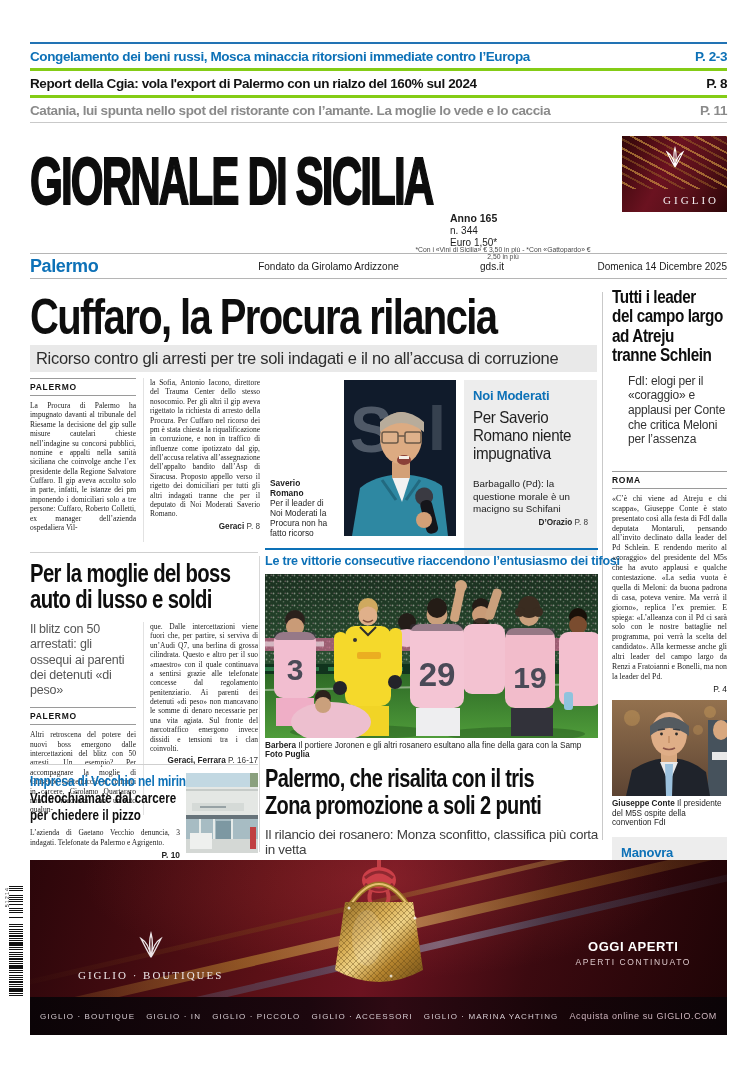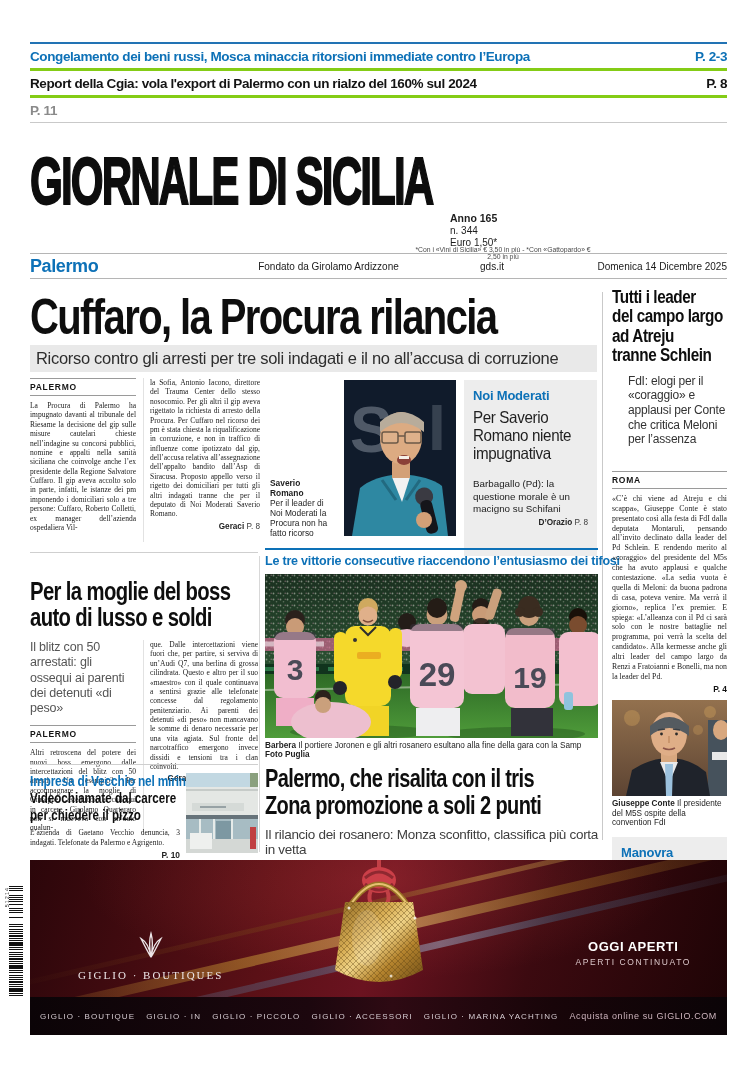--- a/index.html
+++ b/index.html
@@ -60,21 +60,21 @@
   .lcap{position:absolute;left:240px;bottom:4px;width:66px;font-size:8.4px;line-height:1.2;color:#1d1d1d;}
   .lcap .capname{font-weight:bold;display:block;}
   .lphoto{position:absolute;left:314px;top:2px;width:112px;height:156px;}
   .lbox{position:absolute;left:434px;top:2px;width:133px;height:176px;background:#ededed;
         padding:8px 9px;box-sizing:border-box;}
   .box-kicker{color:#0d71b7;font-weight:bold;font-size:13px;letter-spacing:-0.2px;}
   .box-headline{font-size:16.5px;color:#1f1f1f;line-height:1.1;margin-top:5px;letter-spacing:-0.4px;}
   .box-headline div{white-space:nowrap;transform:scaleX(0.92);transform-origin:left top;}
   .box-text{font-size:9.8px;line-height:1.25;margin-top:16px;color:#222;}
   
-  .boss{position:absolute;left:30px;top:552px;width:228px;border-top:1px solid #cfcfcf;padding-top:25px;}
+  .boss{position:absolute;left:30px;top:552px;width:228px;border-top:1px solid #cfcfcf;padding-top:7px;}
   .boss-head div{font-size:26px;font-weight:bold;letter-spacing:-0.8px;line-height:1.0;
         white-space:nowrap;transform:scaleX(0.78);transform-origin:left top;color:#0e0e0e;}
   .boss-cols{position:relative;margin-top:10px;height:160px;}
   .bcol1{position:absolute;left:0;top:0;width:106px;border-right:1px solid #e2e2e2;padding-right:7px;}
   .bcol2{position:absolute;left:120px;top:0;width:108px;}
   .boss-sub{font-size:12.5px;color:#555;line-height:1.22;letter-spacing:-0.2px;margin-bottom:9px;}
   
   .pizzo{position:absolute;left:30px;top:764px;width:228px;border-top:1px solid #cfcfcf;padding-top:8px;}
   .pz-kicker{color:#0d71b7;font-weight:bold;font-size:14px;white-space:nowrap;
         transform:scaleX(0.85);transform-origin:left top;letter-spacing:-0.2px;}
@@ -98,21 +98,21 @@
   .sp-byline{text-align:right;font-size:8.4px;margin-top:4px;color:#222;}
   .sp-byline .bn{font-weight:bold;}
   
   .rail{position:absolute;left:612px;top:288px;width:115px;}
   .rail-head div{font-size:18px;font-weight:bold;line-height:1.08;letter-spacing:-0.5px;
         white-space:nowrap;transform:scaleX(0.85);transform-origin:left top;color:#0e0e0e;}
   .rail-sub{font-size:12px;color:#333;margin-top:8px;line-height:1.22;letter-spacing:-0.2px;margin-left:16px;}
   .rail .sect-head{margin-top:24px;}
   .rail-body{font-family:"Liberation Serif",serif;font-size:7.8px;line-height:1.27;
         text-align:justify;color:#1a1a1a;}
-  .rail-page{text-align:right;font-size:8.4px;font-weight:bold;margin-top:2px;}
+  .rail-page{text-align:right;font-size:8.4px;font-weight:normal;margin-top:2px;}
   .rail-photo{width:115px;height:96px;margin-top:6px;}
   .rail-cap{font-size:8.2px;color:#1d1d1d;margin-top:3px;line-height:1.2;}
   .rail-cap .cb{font-weight:bold;margin-top:42px;}
   .rail-box{background:#ededed;padding:8px 9px;margin-top:9px;box-sizing:border-box;}
   .rail-box .box-headline div{transform:scaleX(0.88);}
   .rail-box .box-page{text-align:right;font-size:8.4px;font-weight:bold;margin-top:10px;}
   
   .ad{position:absolute;left:30px;top:860px;width:697px;height:175px;}
   .ad-main{position:relative;height:137px;overflow:hidden;
       background:radial-gradient(ellipse at 50% 15%,rgba(190,60,60,.30),transparent 60%),
@@ -151,26 +151,36 @@
   <div class="skyline">
     <div class="sky-row sky-blue">
       <span>Congelamento dei beni russi, Mosca minaccia ritorsioni immediate contro l’Europa</span>
       <span>P. 2-3</span>
     </div>
     <div class="sky-row sky-black">
       <span>Report della Cgia: vola l'export di Palermo con un rialzo del 160% sul 2024</span>
       <span>P. 8</span>
     </div>
     <div class="sky-row sky-gray">
+      <span>Catania, lui spunta nello spot del ristorante con l’amante. La moglie lo vede e lo caccia</span>
       <span>P. 11</span>
     </div>
   </div>
 
   <div class="masthead">
     <div class="gds-title">GIORNALE DI SICILIA</div>
+    <div class="ad-giglio">
+      <div class="gold"></div>
+      <span class="lily">
+        <svg width="24" height="24" viewBox="0 0 24 24">
+            <path d="M12 21 C11 14 9 9 4 6 C7 12 9 16 12 21 Z M12 21 C13 14 15 9 20 6 C17 12 15 16 12 21 Z M12 21 C10.5 13 10.5 7 12 2 C13.5 7 13.5 13 12 21 Z" fill="none" stroke="#ffffff" stroke-width="1.1"></path>
+          </svg>
+      </span>
+      <span class="brand">GIGLIO</span>
+    </div>
   </div>
 
   <div class="edition-block">
     <div class="b">Anno 165</div>
     <div>n. 344</div>
     <div>Euro 1,50*</div>
   </div>
   <div class="price-note">*Con i «Vini di Sicilia» € 3,50 in più - *Con «Gattopardo» € 2,50 in più</div>
 
   <div class="infobar">

